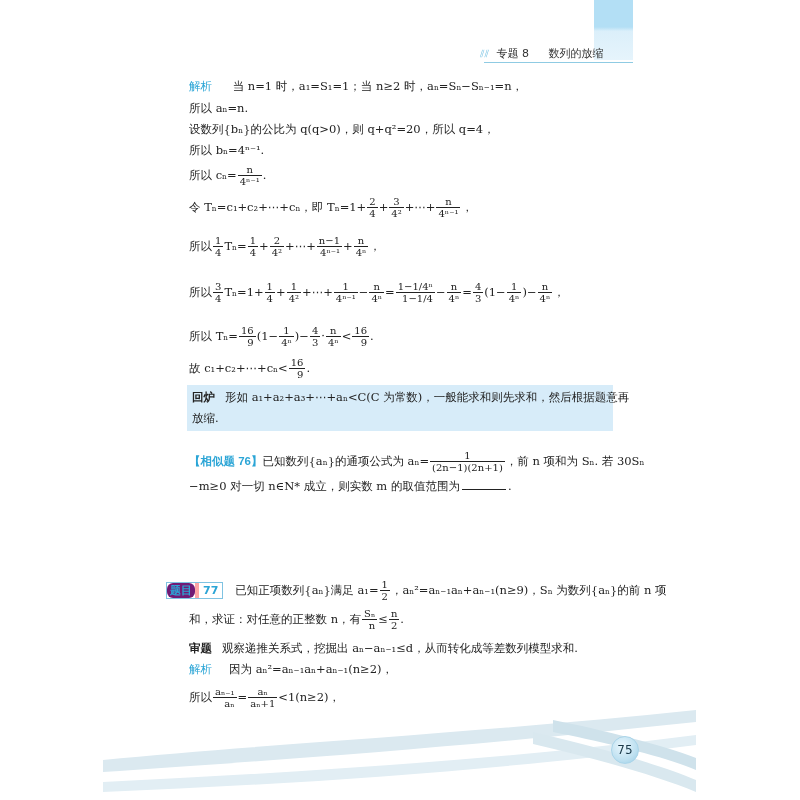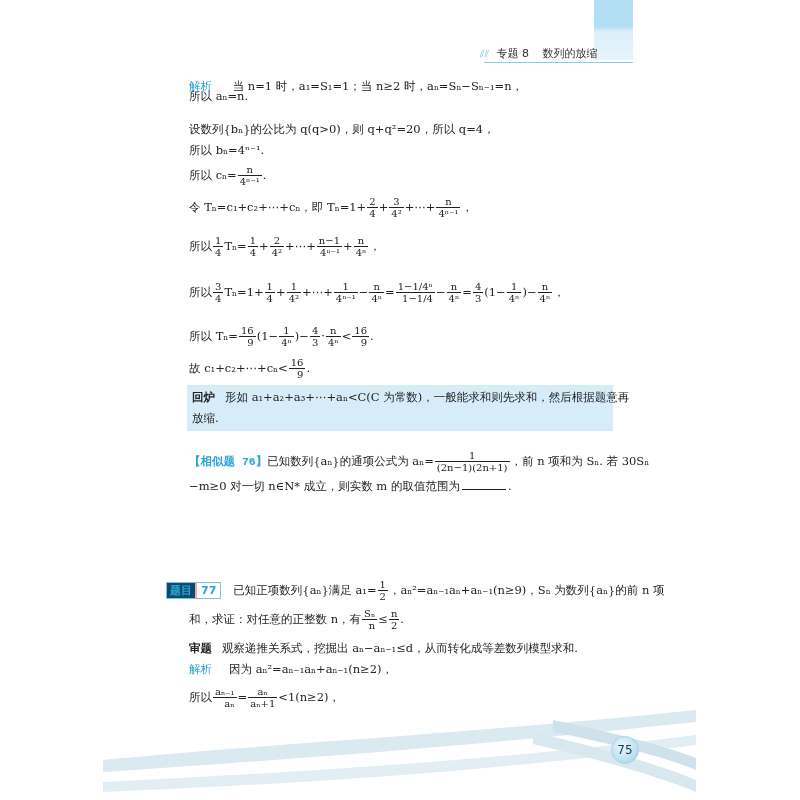--- a/index.html
+++ b/index.html
@@ -4,39 +4,39 @@
 <style>
   html, body { margin: 0; padding: 0; background: #ffffff; }
   body { width: 800px; height: 800px; position: relative; overflow: hidden;
          font-family: "DejaVu Serif", "Liberation Serif", serif; color: #222; }
   .page { position: absolute; left: 103px; top: 0; width: 593px; height: 800px; background: #fff; overflow: hidden; }
   .tab-deco { position: absolute; left: 594px; top: 0; width: 39px; height: 60px;
               background: linear-gradient(to bottom, #b3dff5 0%, #b3dff5 45%, #dbeffa 52%, #e6f4fc 100%); }
   .header { position: absolute; left: 480px; top: 46px; height: 18px; font-size: 11px;
             font-family: "DejaVu Sans", sans-serif; color: #333; white-space: nowrap; }
   .header .stripe { display: inline-block; color: #7cc4e4; font-size: 10px; margin-right: 4px; }
-  .header .chapter { margin-right: 10px; }
+  .header .chapter { margin-right: 16px; }
   .header-rule { position: absolute; left: 484px; top: 62px; width: 149px; height: 1px; background: #8fcbe3; }
 
   .line { position: absolute; left: 189px; font-size: 11.5px; line-height: 16px; white-space: nowrap; }
   .label-blue { color: #2ba5d6; font-family: "DejaVu Sans", sans-serif; font-weight: normal; margin-right: 17px; }
   .label-bold { font-weight: bold; font-family: "DejaVu Sans", sans-serif; margin-right: 10px; text-align: right; }
   .frac { display: inline-block; vertical-align: middle; text-align: center; font-size: 10px; line-height: 11px; margin: 0 1px; }
   .frac .num { display: block; border-bottom: 1px solid #222; padding: 0 2px; }
   .frac .den { display: block; padding: 0 2px; text-align: right; }
 
   .tip-box { position: absolute; left: 187px; top: 385px; width: 426px; height: 46px; background: #d7ecf9; }
   .tip-line { position: absolute; left: 192px; font-size: 11.5px; line-height: 16px; white-space: nowrap; }
 
-  .similar-tag { color: #2ba5d6; font-family: Liberation Mono, monospace; font-weight: bold; margin-top: 22px; }
+  .similar-tag { color: #2ba5d6; font-family: Liberation Sans, sans-serif; font-weight: bold; margin-top: 22px; }
 
   .problem-tag { display: inline-flex; border: 1px solid #7fc3e2; font-family: "DejaVu Sans", sans-serif;
                  font-size: 11px; line-height: 15px; margin-right: 12px; vertical-align: middle; }
-  .problem-tag .t1 { background: #0c4a6e; color: #2ba5d6; padding: 0 3px; font-weight: bold; }
-  .problem-tag .t2 { background: #fff; color: #2ba5d6; padding: 0 4px; border-left: 2px solid #fca5a5; font-weight: bold; }
+  .problem-tag .t1 { background: #701a75; color: #2ba5d6; padding: 0 3px; font-weight: bold; border-radius: 6px; }
+  .problem-tag .t2 { background: #fff; color: #2ba5d6; padding: 0 4px; border-left: 4px solid #fca5a5; font-weight: bold; }
 
   .blank { display: inline-block; width: 44px; border-bottom: 1px solid #222; height: 10px; margin: 0 2px; }
 
   .swoosh { position: absolute; left: 0; top: 700px; width: 593px; height: 100px; }
   .page-num { position: absolute; left: 611px; top: 736px; width: 26px; height: 26px; border-radius: 50%;
               background: radial-gradient(circle at 40% 35%, #e9f6fc 0%, #bfe1f1 60%, #98cde5 100%);
               border: 1px solid #a9d4e9; text-align: center; line-height: 26px;
               font-family: "DejaVu Sans", sans-serif; font-size: 12px; color: #1b3a4a; }
 </style>
 </head>
@@ -49,21 +49,21 @@
   <span class="stripe">⫽⫽</span>
   <span class="chapter">专题 8</span>
   <span>数列的放缩</span>
 </div>
 <div class="header-rule"></div>
 
 <div class="line" style="top:78px">
   <span class="label-blue">解析</span>
   <span>当 n=1 时，a₁=S₁=1；当 n≥2 时，aₙ=Sₙ−Sₙ₋₁=n，</span>
 </div>
-<div class="line" style="top:88px">所以 aₙ=n.</div>
+<div class="line" style="top:100px">所以 aₙ=n.</div>
 <div class="line" style="top:121px">设数列{bₙ}的公比为 q(q&gt;0)，则 q+q²=20，所以 q=4，</div>
 <div class="line" style="top:142px">所以 bₙ=4ⁿ⁻¹.</div>
 
 <div class="line" style="top:164px">
   <span>所以 cₙ=</span><span class="frac"><span class="num">n</span><span class="den">4ⁿ⁻¹</span></span><span>.</span>
 </div>
 
 <div class="line" style="top:196px">
   <span>令 Tₙ=c₁+c₂+⋯+cₙ，即 Tₙ=1+</span><span class="frac"><span class="num">2</span><span class="den">4</span></span><span>+</span><span class="frac"><span class="num">3</span><span class="den">4²</span></span><span>+⋯+</span><span class="frac"><span class="num">n</span><span class="den">4ⁿ⁻¹</span></span><span>，</span>
 </div>

